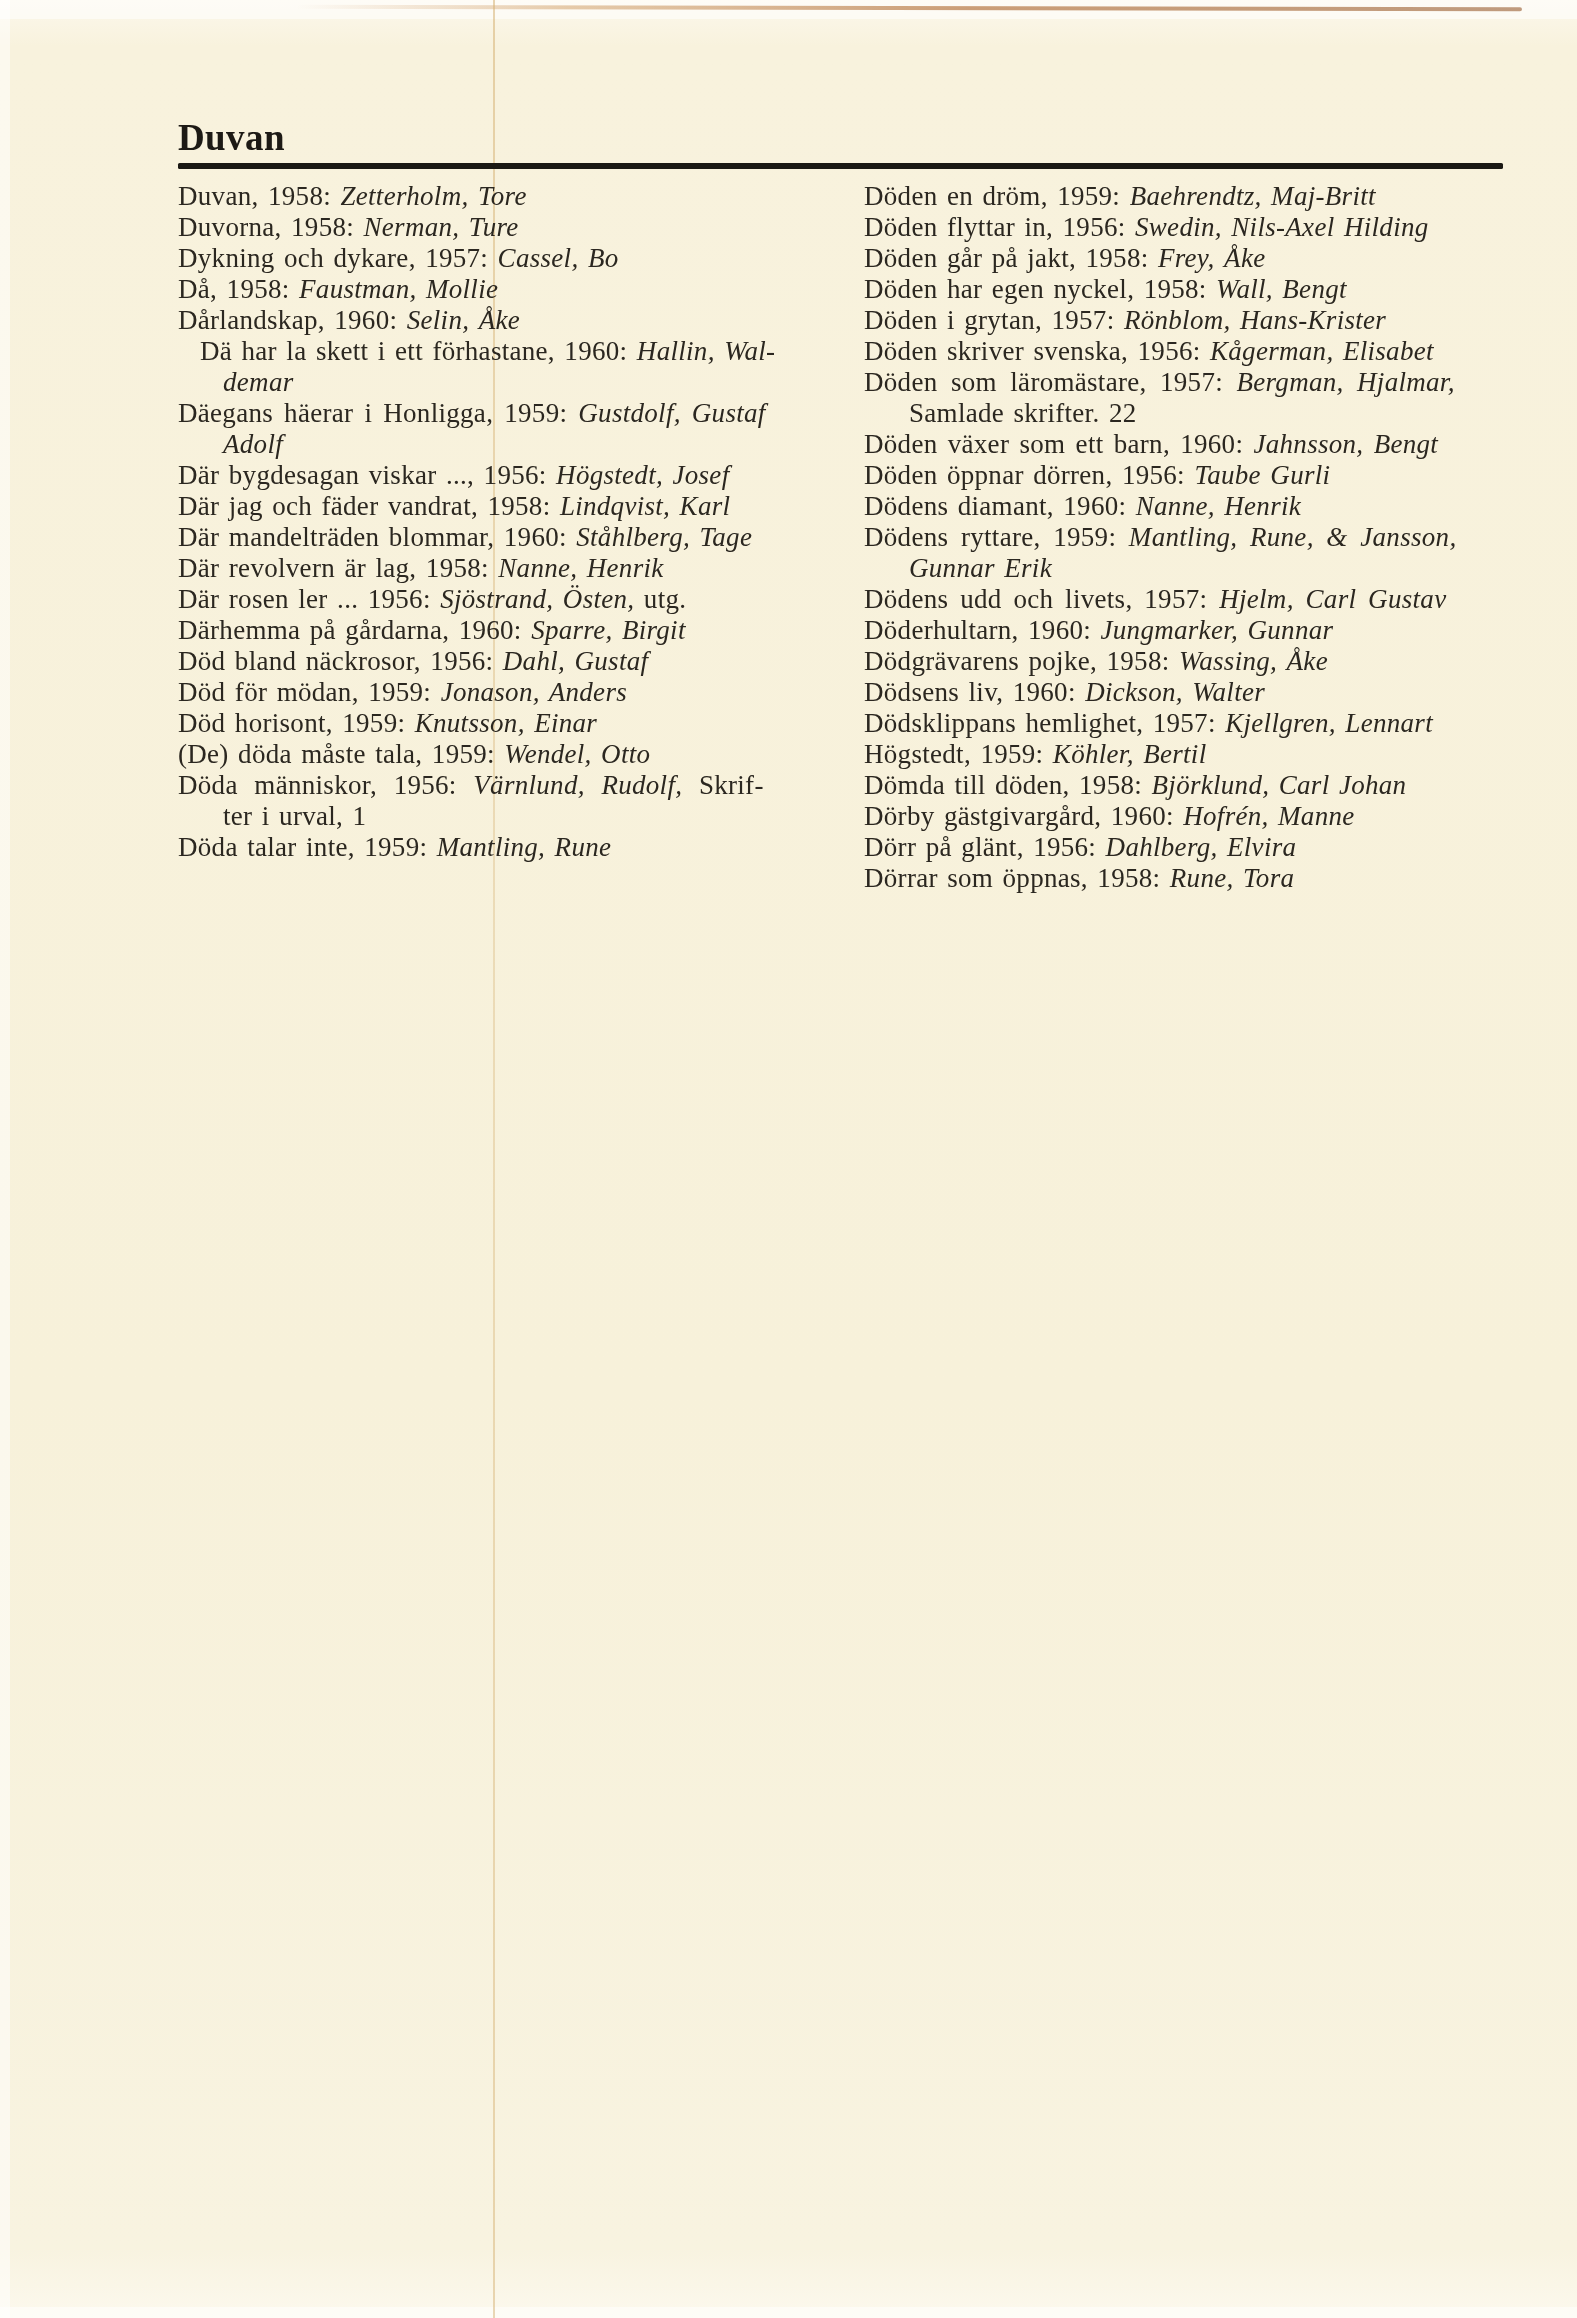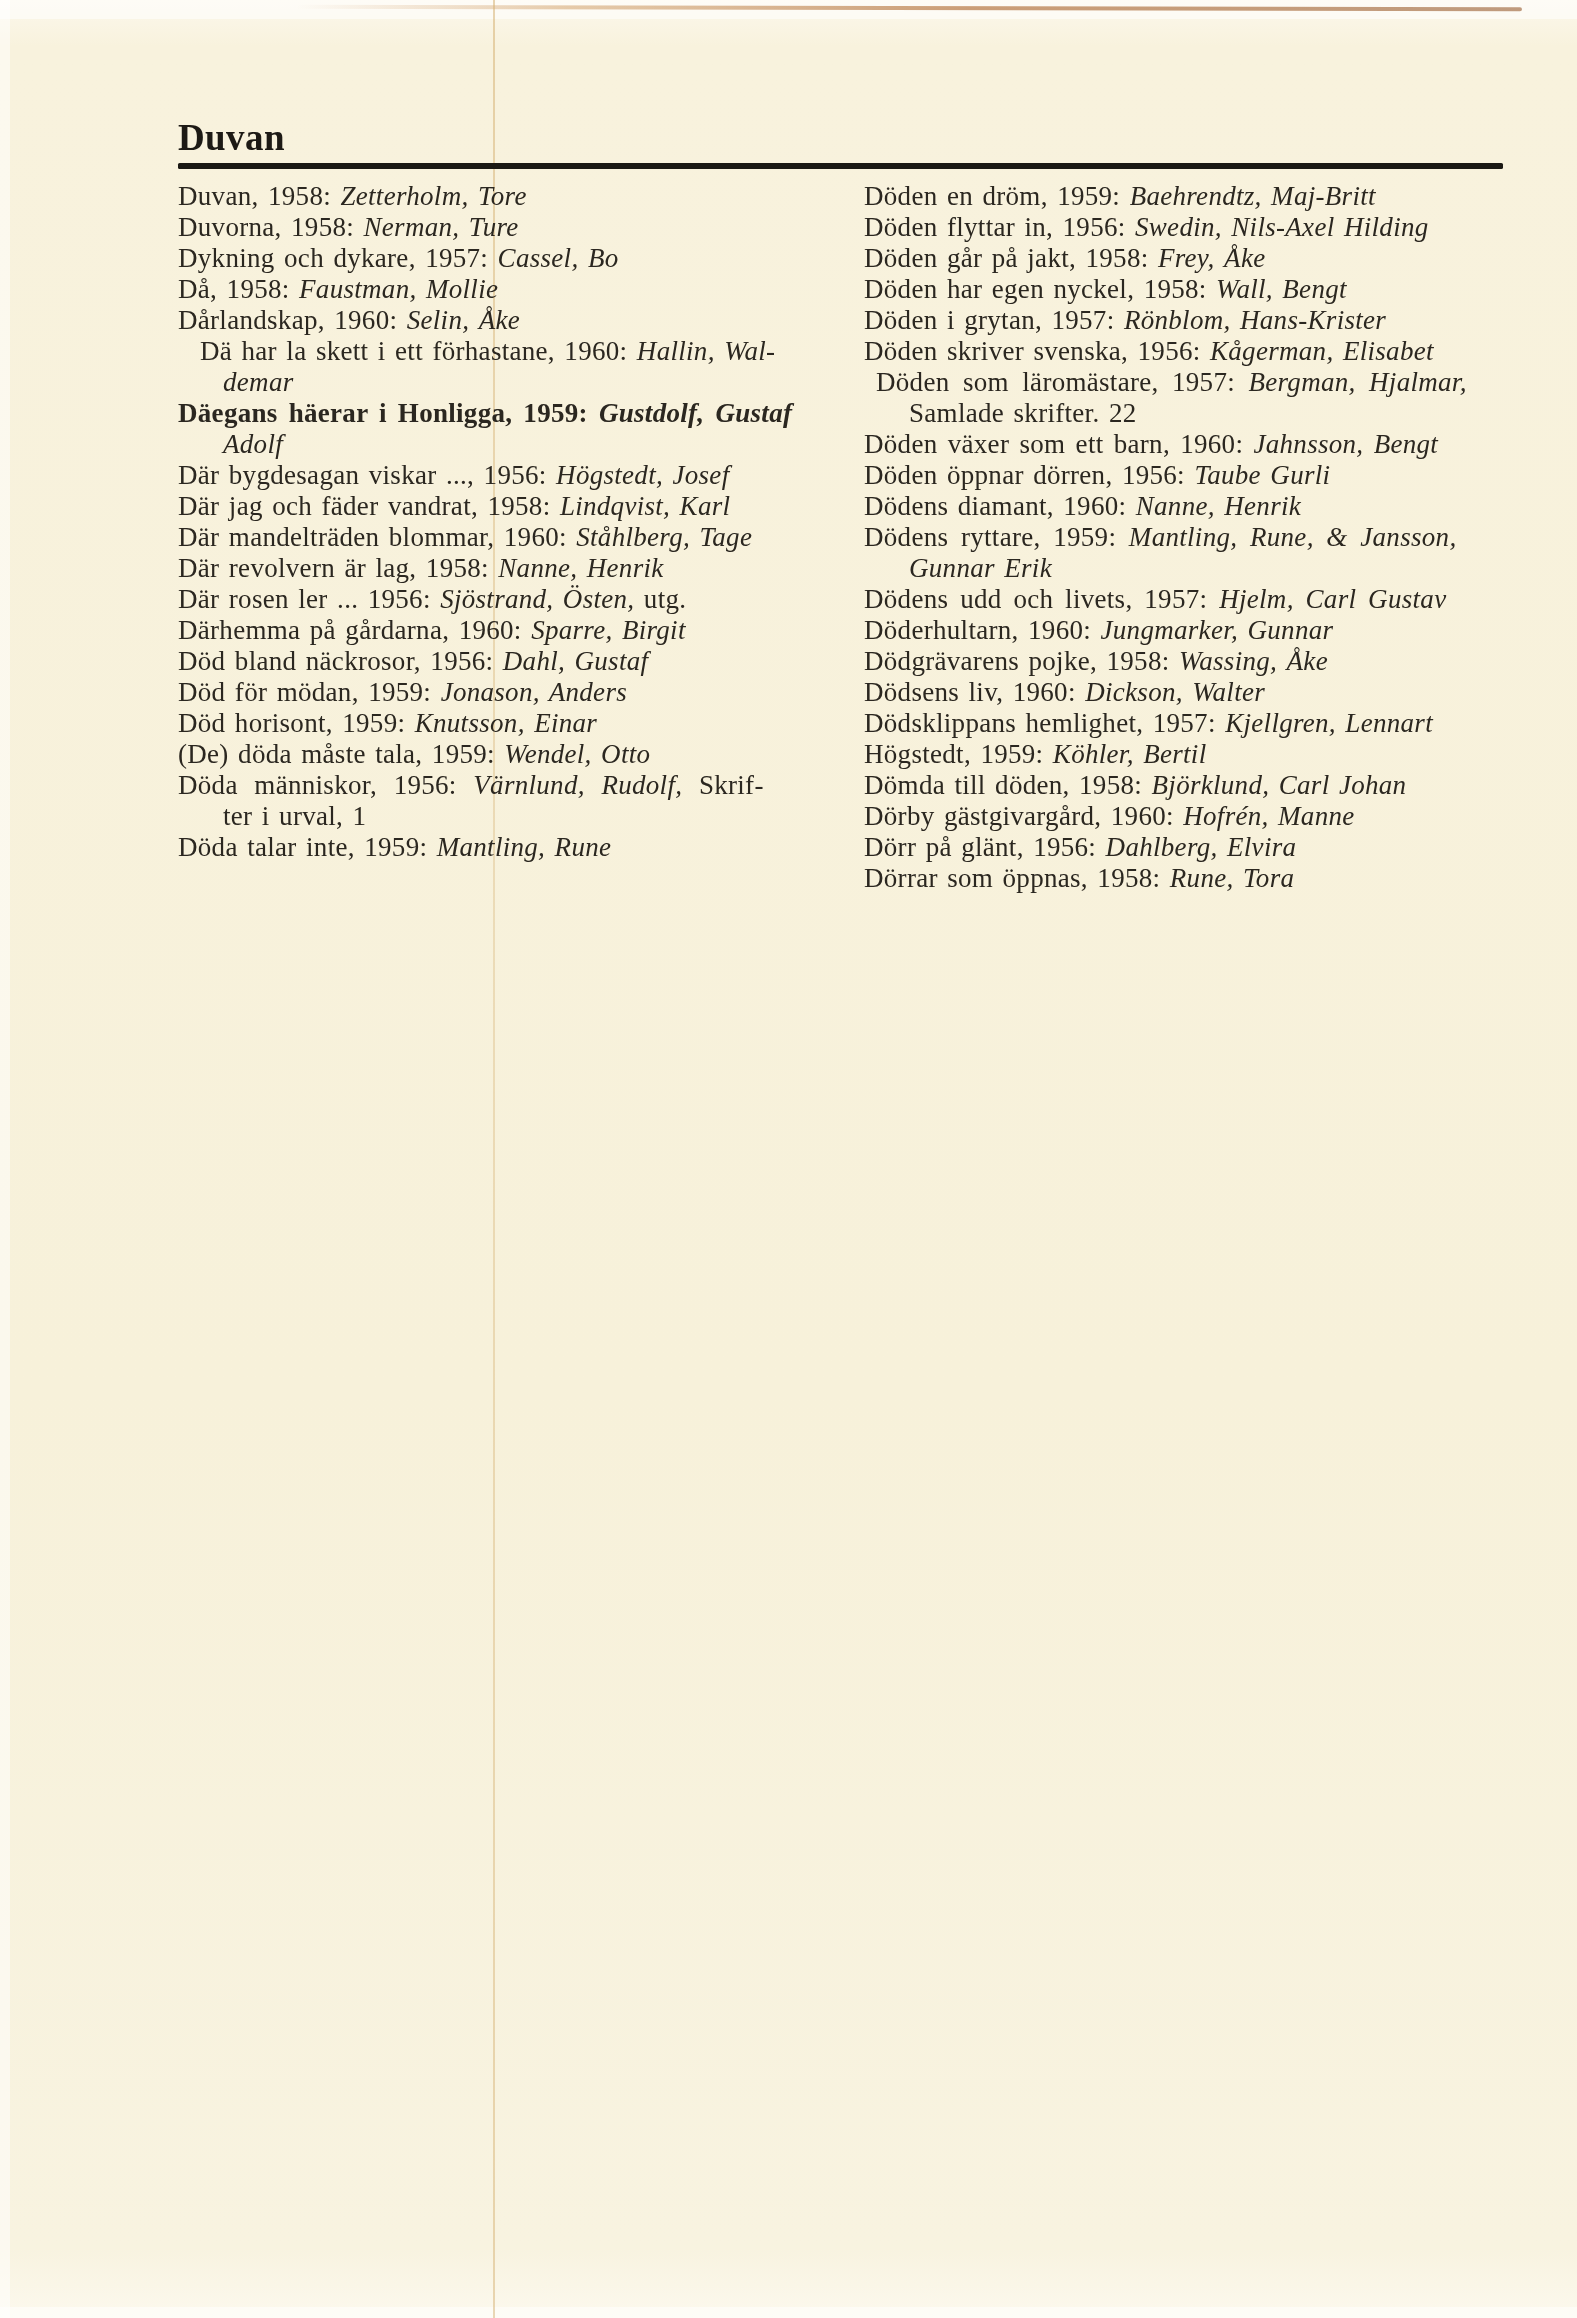--- a/index.html
+++ b/index.html
@@ -78,21 +78,21 @@
   <div class="head-rule"></div>
 
   <div class="col col-left">
       <div class="line"><span class="ro">Duvan, 1958: </span><span class="it">Zetterholm, Tore</span></div>
       <div class="line"><span class="ro">Duvorna, 1958: </span><span class="it">Nerman, Ture</span></div>
       <div class="line"><span class="ro">Dykning och dykare, 1957: </span><span class="it">Cassel, Bo</span></div>
       <div class="line"><span class="ro">Då, 1958: </span><span class="it">Faustman, Mollie</span></div>
       <div class="line"><span class="ro">Dårlandskap, 1960: </span><span class="it">Selin, Åke</span></div>
       <div class="line" style="word-spacing: 2.4px; margin-left: 22px;"><span class="ro">Dä har la skett i ett förhastane, 1960: </span><span class="it">Hallin, Wal-</span></div>
       <div class="line indent"><span class="it">demar</span></div>
-      <div class="line" style="word-spacing: 4px; font-weight: bold;"><span class="ro">Däegans häerar i Honligga, 1959: </span><span class="it">Gustdolf, Gustaf</span></div>
+      <div class="line" style="word-spacing: 4px;"><span class="ro">Däegans häerar i Honligga, 1959: </span><span class="it">Gustdolf, Gustaf</span></div>
       <div class="line indent"><span class="it">Adolf</span></div>
       <div class="line"><span class="ro">Där bygdesagan viskar ..., 1956: </span><span class="it">Högstedt, Josef</span></div>
       <div class="line"><span class="ro">Där jag och fäder vandrat, 1958: </span><span class="it">Lindqvist, Karl</span></div>
       <div class="line"><span class="ro">Där mandelträden blommar, 1960: </span><span class="it">Ståhlberg, Tage</span></div>
       <div class="line"><span class="ro">Där revolvern är lag, 1958: </span><span class="it">Nanne, Henrik</span></div>
       <div class="line"><span class="ro">Där rosen ler ... 1956: </span><span class="it">Sjöstrand, Östen,</span><span class="ro"> utg.</span></div>
       <div class="line"><span class="ro">Därhemma på gårdarna, 1960: </span><span class="it">Sparre, Birgit</span></div>
       <div class="line"><span class="ro">Död bland näckrosor, 1956: </span><span class="it">Dahl, Gustaf</span></div>
       <div class="line"><span class="ro">Död för mödan, 1959: </span><span class="it">Jonason, Anders</span></div>
       <div class="line"><span class="ro">Död horisont, 1959: </span><span class="it">Knutsson, Einar</span></div>
@@ -101,21 +101,21 @@
       <div class="line indent"><span class="ro">ter i urval, 1</span></div>
       <div class="line"><span class="ro">Döda talar inte, 1959: </span><span class="it">Mantling, Rune</span></div>
     </div>
   <div class="col col-right">
       <div class="line"><span class="ro">Döden en dröm, 1959: </span><span class="it">Baehrendtz, Maj-Britt</span></div>
       <div class="line"><span class="ro">Döden flyttar in, 1956: </span><span class="it">Swedin, Nils-Axel Hilding</span></div>
       <div class="line"><span class="ro">Döden går på jakt, 1958: </span><span class="it">Frey, Åke</span></div>
       <div class="line"><span class="ro">Döden har egen nyckel, 1958: </span><span class="it">Wall, Bengt</span></div>
       <div class="line"><span class="ro">Döden i grytan, 1957: </span><span class="it">Rönblom, Hans-Krister</span></div>
       <div class="line"><span class="ro">Döden skriver svenska, 1956: </span><span class="it">Kågerman, Elisabet</span></div>
-      <div class="line" style="word-spacing: 6.4px; margin-left: 12px;"><span class="ro">Döden som läromästare, 1957: </span><span class="it">Bergman, Hjalmar,</span></div>
+      <div class="line" style="word-spacing: 6.4px;"><span class="ro">Döden som läromästare, 1957: </span><span class="it">Bergman, Hjalmar,</span></div>
       <div class="line indent"><span class="ro">Samlade skrifter. 22</span></div>
       <div class="line" style="word-spacing: 3.2px;"><span class="ro">Döden växer som ett barn, 1960: </span><span class="it">Jahnsson, Bengt</span></div>
       <div class="line"><span class="ro">Döden öppnar dörren, 1956: </span><span class="it">Taube Gurli</span></div>
       <div class="line"><span class="ro">Dödens diamant, 1960: </span><span class="it">Nanne, Henrik</span></div>
       <div class="line" style="word-spacing: 5.6px;"><span class="ro">Dödens ryttare, 1959: </span><span class="it">Mantling, Rune, &amp; Jansson,</span></div>
       <div class="line indent"><span class="it">Gunnar Erik</span></div>
       <div class="line" style="word-spacing: 4.8px;"><span class="ro">Dödens udd och livets, 1957: </span><span class="it">Hjelm, Carl Gustav</span></div>
       <div class="line"><span class="ro">Döderhultarn, 1960: </span><span class="it">Jungmarker, Gunnar</span></div>
       <div class="line"><span class="ro">Dödgrävarens pojke, 1958: </span><span class="it">Wassing, Åke</span></div>
       <div class="line"><span class="ro">Dödsens liv, 1960: </span><span class="it">Dickson, Walter</span></div>

